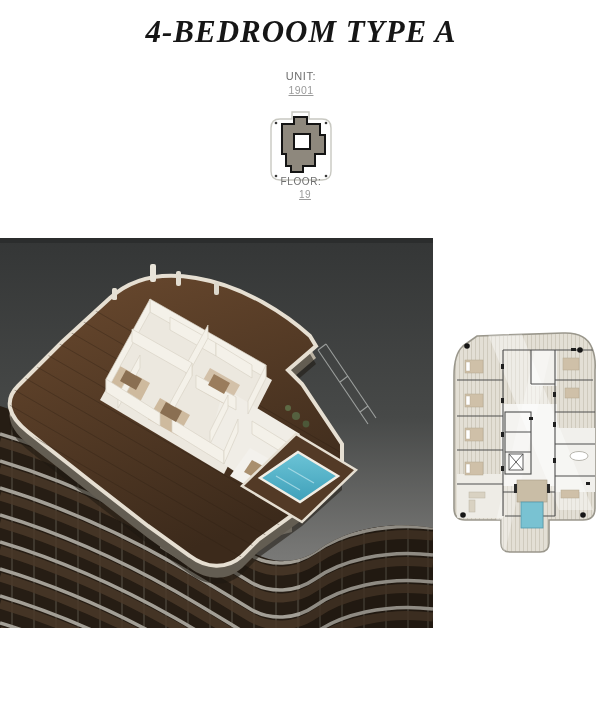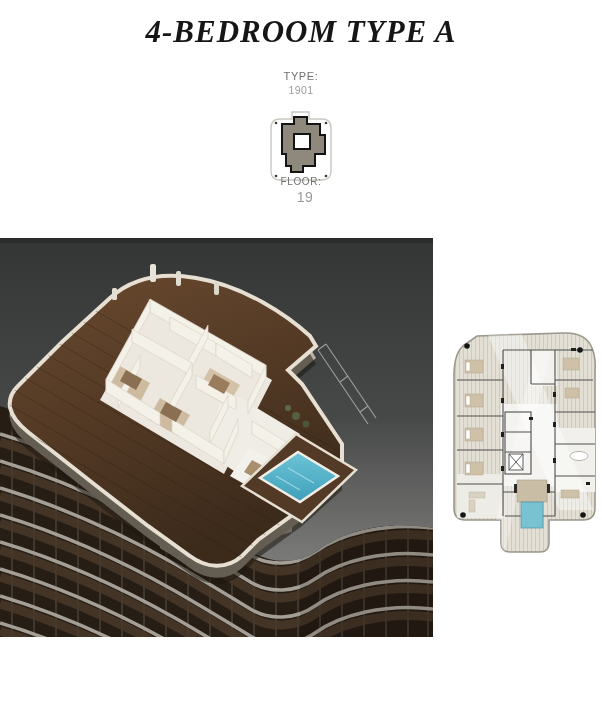--- a/index.html
+++ b/index.html
@@ -1,41 +1,41 @@
 <!DOCTYPE html>
 <html><head>
 <meta charset="utf-8">
 <style>
   html,body{margin:0;padding:0;background:#ffffff;}
-  .page{position:relative;width:602px;height:720px;background:#ffffff;overflow:hidden;
+  .page{position:relative;width:602px;height:628px;background:#ffffff;overflow:hidden;
         font-family:"Liberation Sans",sans-serif;}
   .title{position:absolute;top:14px;left:0;width:602px;text-align:center;
          font-family:"Liberation Serif",serif;font-style:italic;font-weight:600;
          font-size:31px;letter-spacing:1px;color:#161616;}
   .label-block{position:absolute;left:0;width:602px;text-align:center;}
   .lb-unit{top:70px;}
   .lb-floor{top:176px;}
   .small-label{font-size:11px;letter-spacing:0.6px;color:#6f6f6f;line-height:1.25;}
-  .small-value{font-size:10.5px;letter-spacing:0.4px;color:#9a9a9a;line-height:1.25;}
+  .small-value{font-size:10.5px;letter-spacing:0.4px;color:#9a9a9a;line-height:1.25;text-decoration:underline;}
   .lb-floor .small-label{font-size:10px;}
-  .lb-floor .small-value{font-size:14px;padding-left:8px;}
+  .lb-floor .small-value{font-size:10px;padding-left:8px;}
   .keyplan{position:absolute;top:108px;left:259px;width:84px;height:82px;}
   .fig-3d{position:absolute;top:238px;left:0;width:433px;height:399px;}
   .fig-2d{position:absolute;top:324px;left:443px;width:158px;height:230px;}
   svg{display:block;}
 </style>
 </head>
 <body>
 
 <div class="page">
 
   <div class="title">4-BEDROOM TYPE A</div>
 
   <div class="label-block lb-unit">
-    <div class="small-label">TYPE:</div>
+    <div class="small-label">UNIT:</div>
     <div class="small-value">1901</div>
   </div>
 
   <div class="keyplan">
     <svg width="84" height="82" viewBox="0 0 84 82">
 
       <path d="M21,11 L33,11 L33,4 L50,4 L50,11 L63,11 Q72,11 72,20 L72,63 Q72,72 63,72 L21,72 Q12,72 12,63 L12,20 Q12,11 21,11 Z" fill="#ffffff" stroke="#c8c8c1" stroke-width="1.4"></path>
 
       <g fill="#3a3a3a">
         <circle cx="17" cy="15" r="1.3"></circle>

